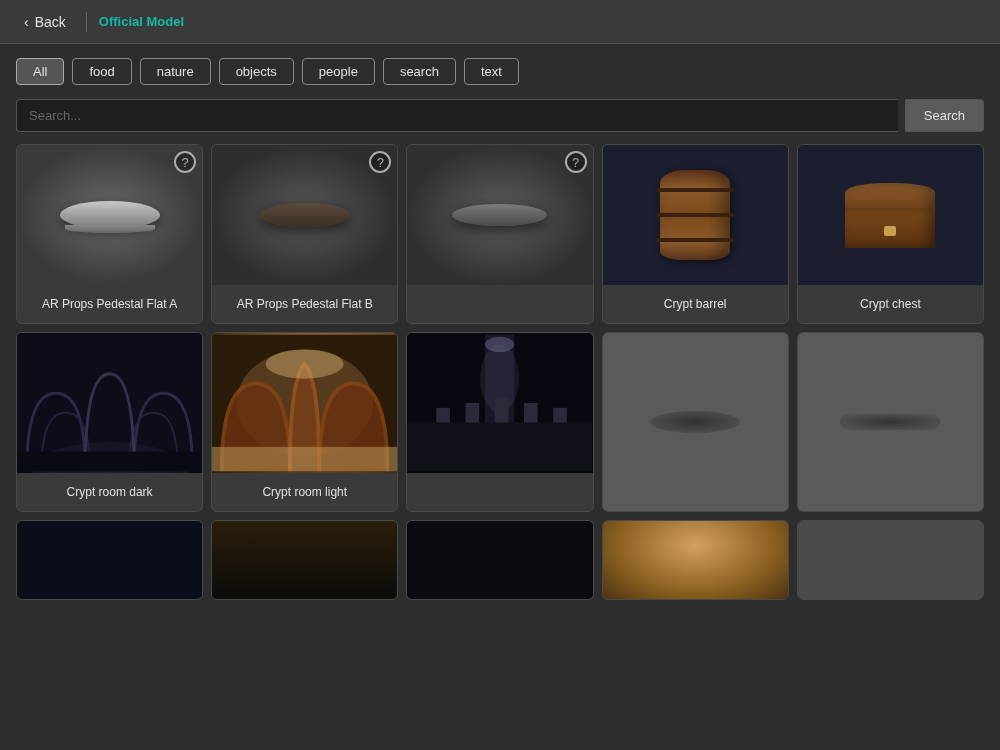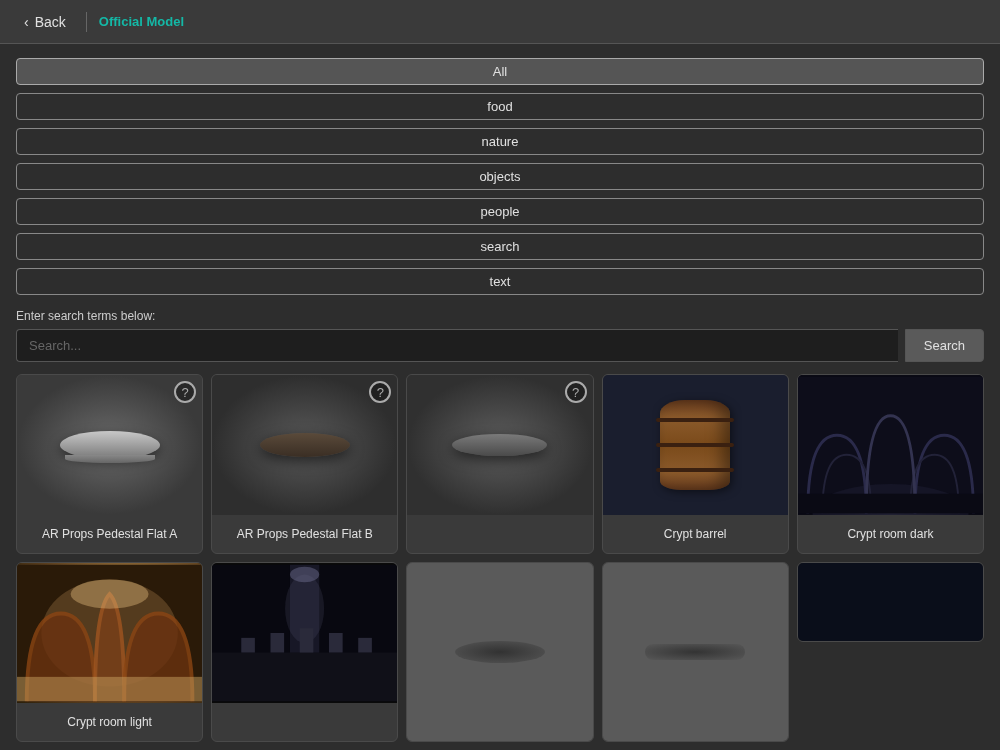--- a/index.html
+++ b/index.html
@@ -44,21 +44,20 @@
       height: 20px;
       background: #666;
     }
 
     
     .filter-bar {
       padding: 14px 16px 10px;
       display: flex;
       gap: 8px;
       flex-wrap: wrap;
-      flex-direction: column;
     }
     .filter-btn {
       background: transparent;
       border: 1px solid #888;
       color: #e0e0e0;
       padding: 5px 16px;
       border-radius: 4px;
       cursor: pointer;
       font-size: 13px;
     }
@@ -360,21 +359,20 @@
   <button class="filter-btn active">All</button>
   <button class="filter-btn">food</button>
   <button class="filter-btn">nature</button>
   <button class="filter-btn">objects</button>
   <button class="filter-btn">people</button>
   <button class="filter-btn">search</button>
   <button class="filter-btn">text</button>
 </div>
 
 <div class="search-area">
-  <div class="search-label">Enter search terms below:</div>
   <div class="search-row">
     <input class="search-input" type="text" placeholder="Search..." style="">
     <button class="search-btn">Search</button>
   </div>
 </div>
 
 <div class="grid">
 
   <div class="card">
     <div class="card-img pedestal-a-bg">
@@ -401,20 +399,31 @@
 
   <div class="card">
     <div class="card-img barrel-bg">
       <div class="barrel-shape">
         <div class="barrel-mid-band"></div>
       </div>
     </div>
     <div class="card-label">Crypt barrel</div>
   </div>
 
+  <div class="card">
+    <div class="card-img chest-bg">
+      <div class="chest-shape">
+        <div class="chest-lid"></div>
+        <div class="chest-body">
+          <div class="chest-lock"></div>
+        </div>
+      </div>
+    </div>
+    <div class="card-label">Crypt chest</div>
+  </div>
 
   <div class="card">
     <div class="card-img crypt-dark-bg">
       <div class="crypt-dark-img">
         <svg width="100%" height="100%" viewBox="0 0 190 140" xmlns="http://www.w3.org/2000/svg">
 
           <rect width="190" height="140" fill="#0d0d1a"></rect>
           <ellipse cx="95" cy="140" rx="80" ry="30" fill="#1a1a2e" opacity="0.6"></ellipse>
 
           <path d="M10,140 Q10,60 40,60 Q70,60 70,140" stroke="#2a2a4a" stroke-width="3" fill="none"></path>

